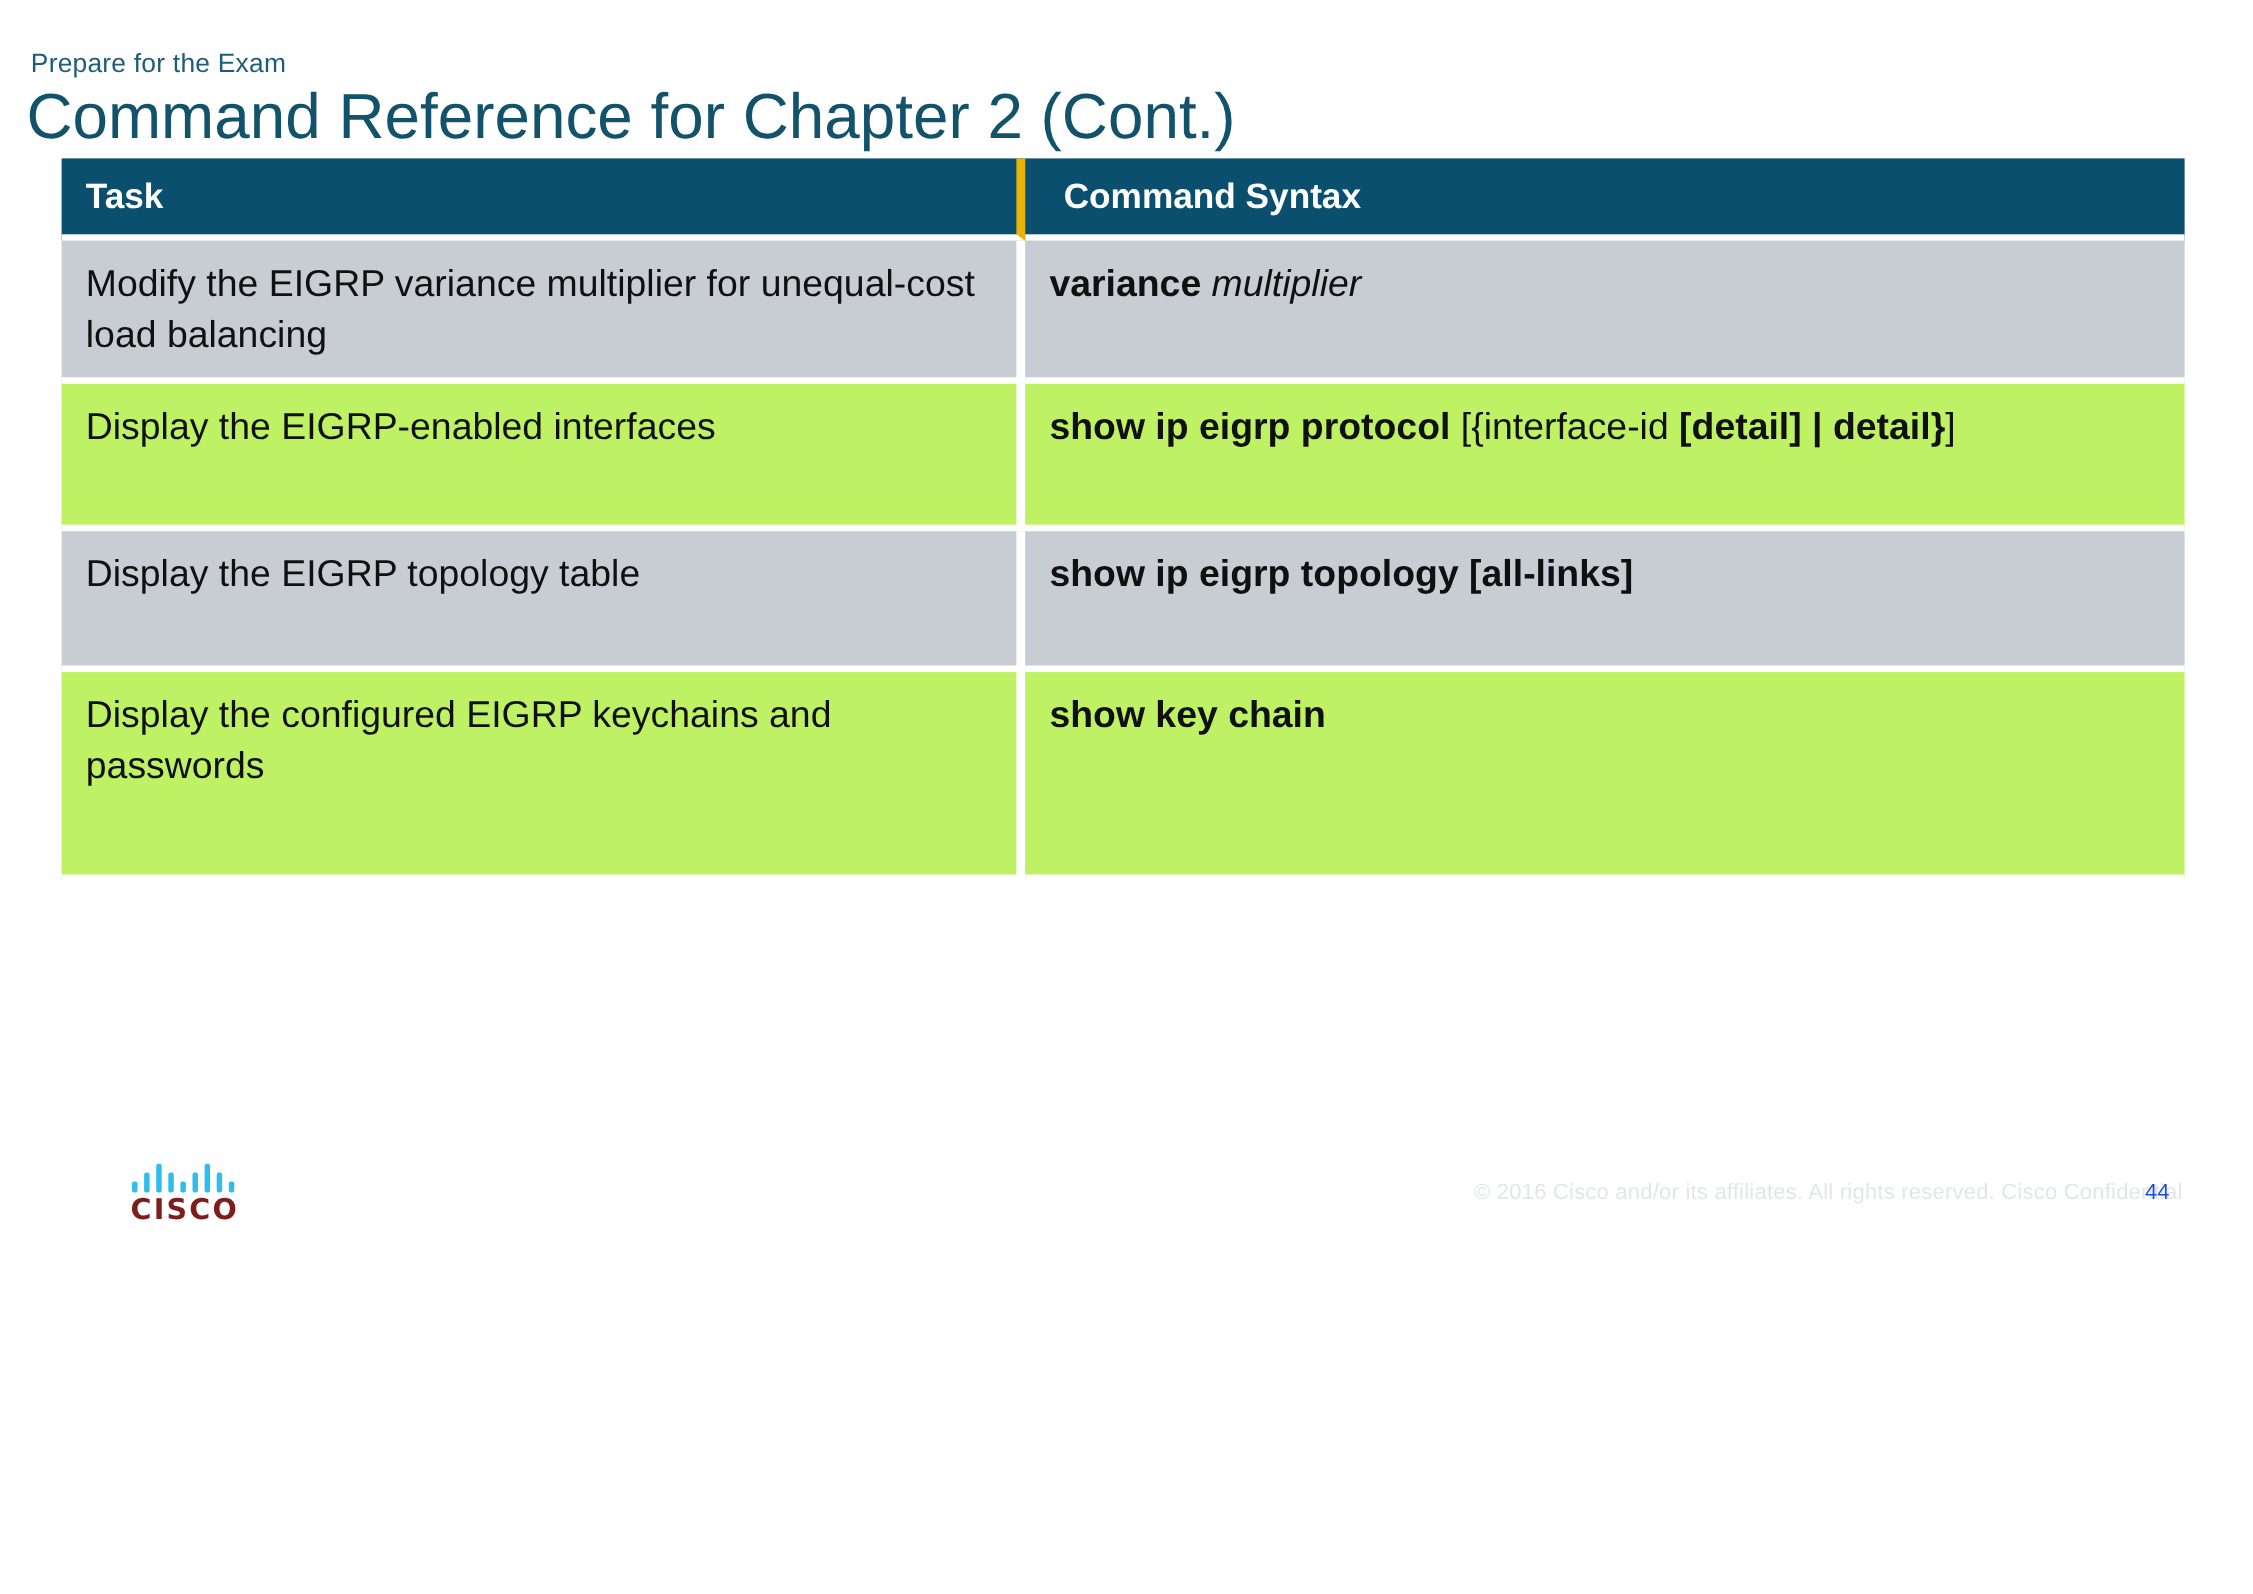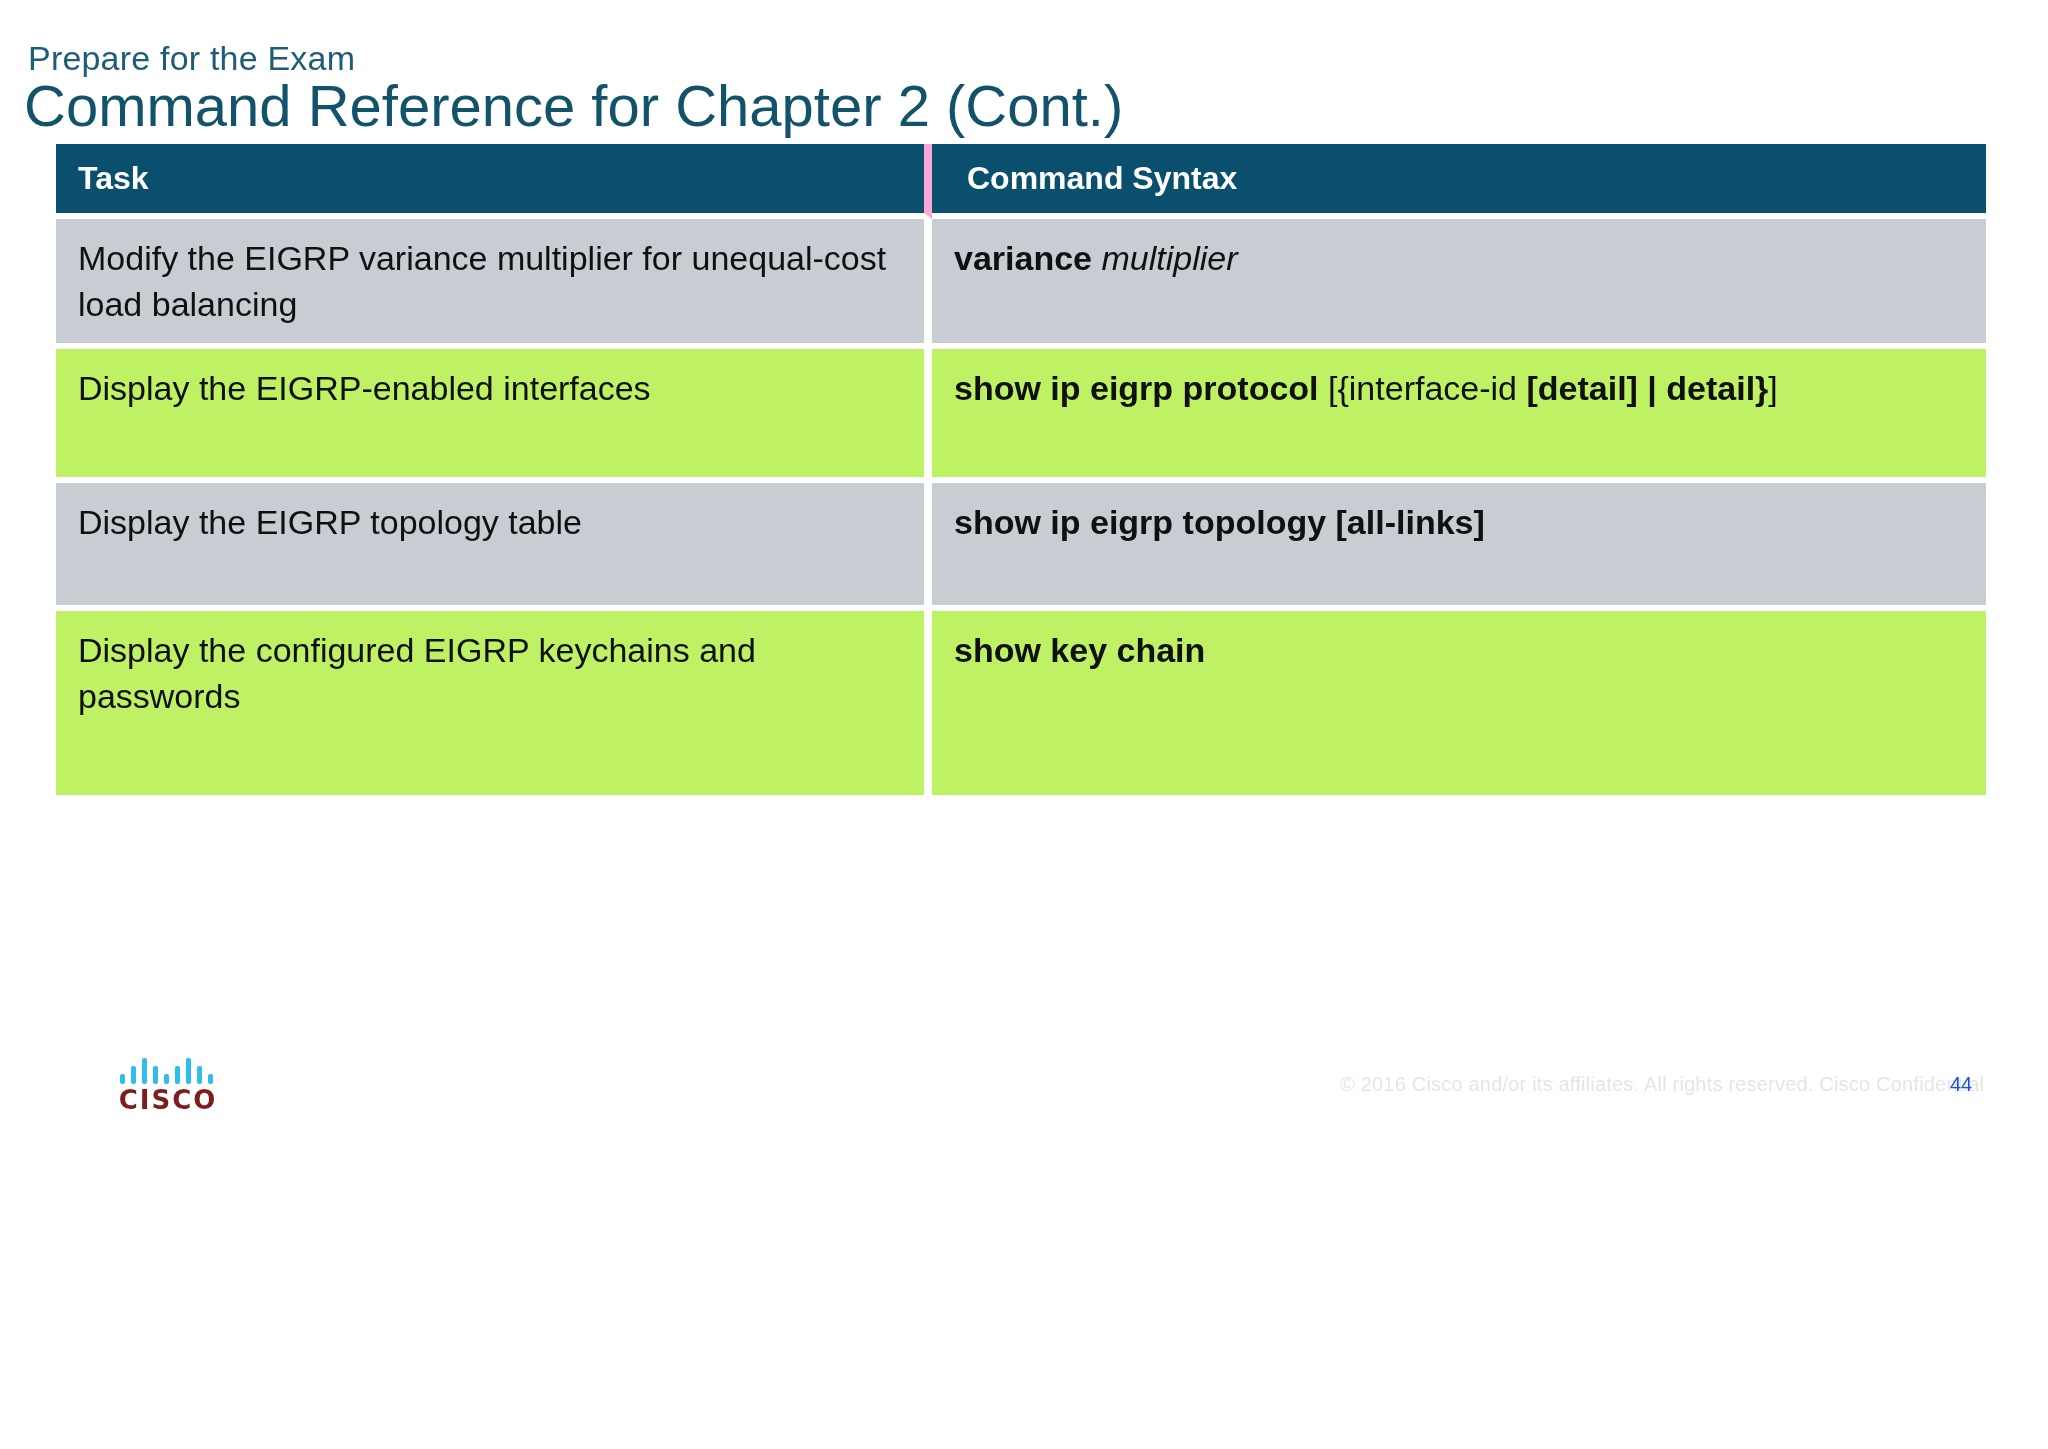--- a/index.html
+++ b/index.html
@@ -13,21 +13,21 @@
     position: relative;
     font-family: "Liberation Sans", sans-serif;
     overflow: hidden;
   }
 
   
   .slide-eyebrow {
     position: absolute;
     left: 28px;
     top: 38px;
-    font-size: 34px;
+    font-size: 24px;
     line-height: 40px;
     color: #1F5C77;
     letter-spacing: 0.2px;
     white-space: nowrap;
   }
   .slide-title {
     position: absolute;
     left: 24px;
     top: 72px;
     font-size: 58px;
@@ -52,21 +52,21 @@
   .cmd-table th {
     background: #0A506E;
     color: #FFFFFF;
     font-size: 32px;
     font-weight: bold;
     text-align: left;
     vertical-align: middle;
     padding: 16px 0 16px 22px;
     height: 62px;
     box-sizing: border-box;
-    border-right: 8px solid #f9a8d4;
+    border-right: 8px solid #eab308;
     border-bottom: 6px solid #FFFFFF;
   }
   .cmd-table th.last { border-right: none; padding-left: 35px; }
 
   .cmd-table td {
     font-size: 34px;
     line-height: 46px;
     color: #101010;
     text-align: left;
     vertical-align: top;

